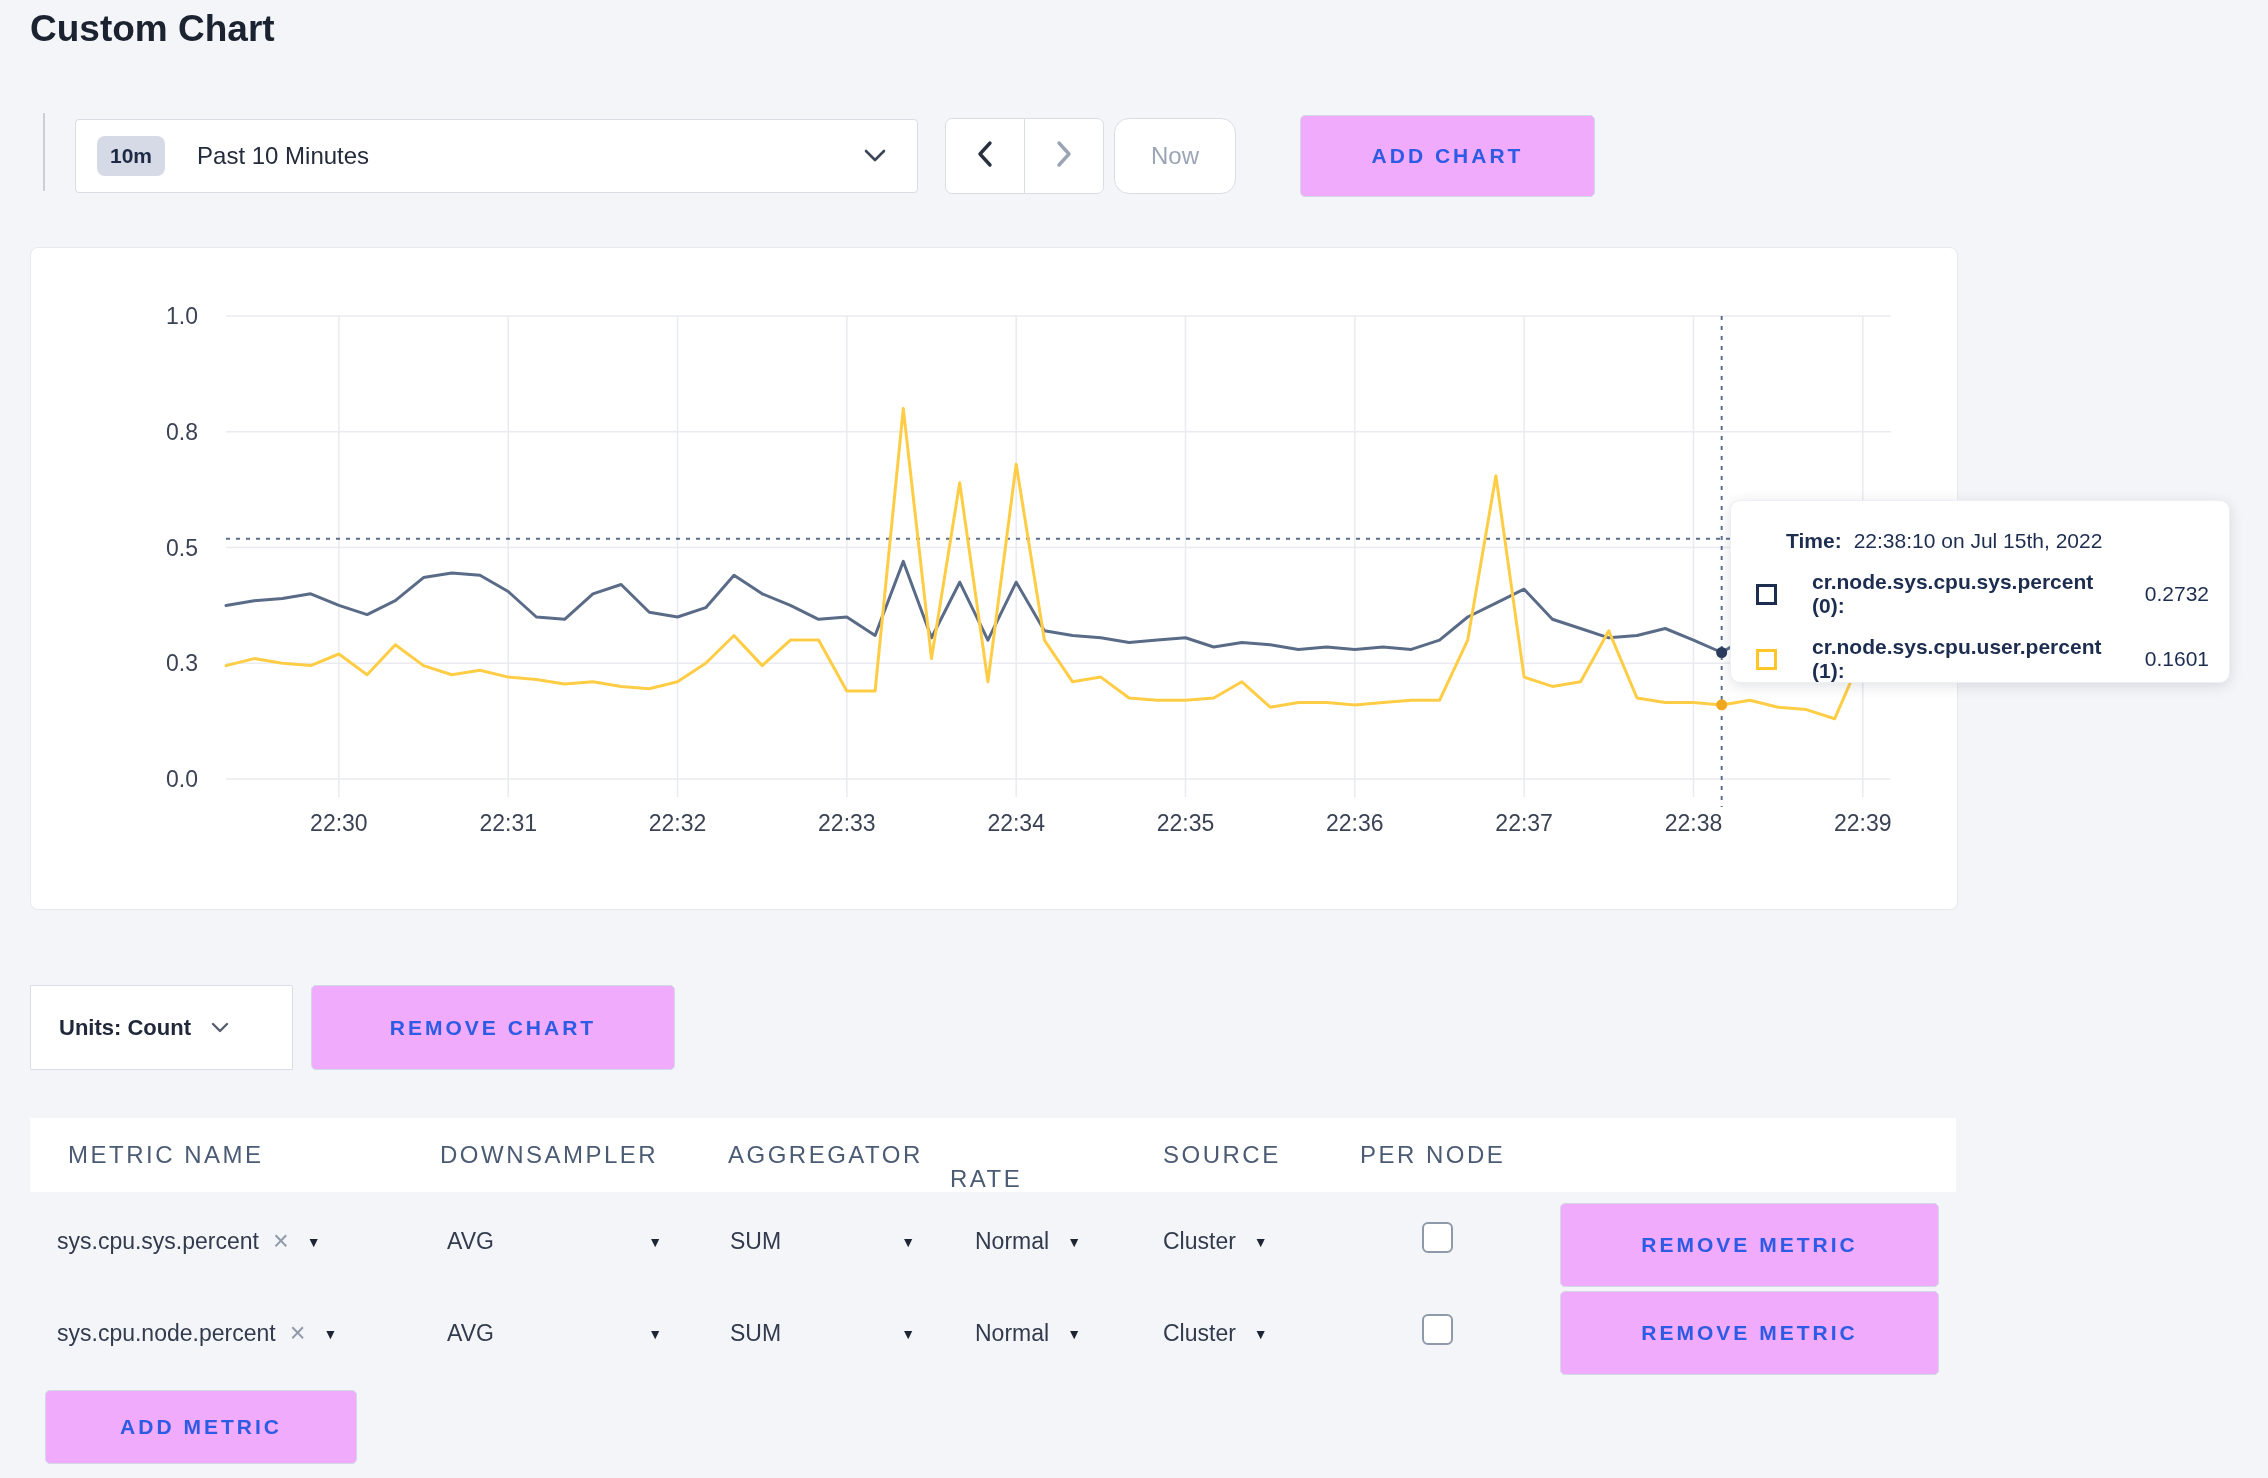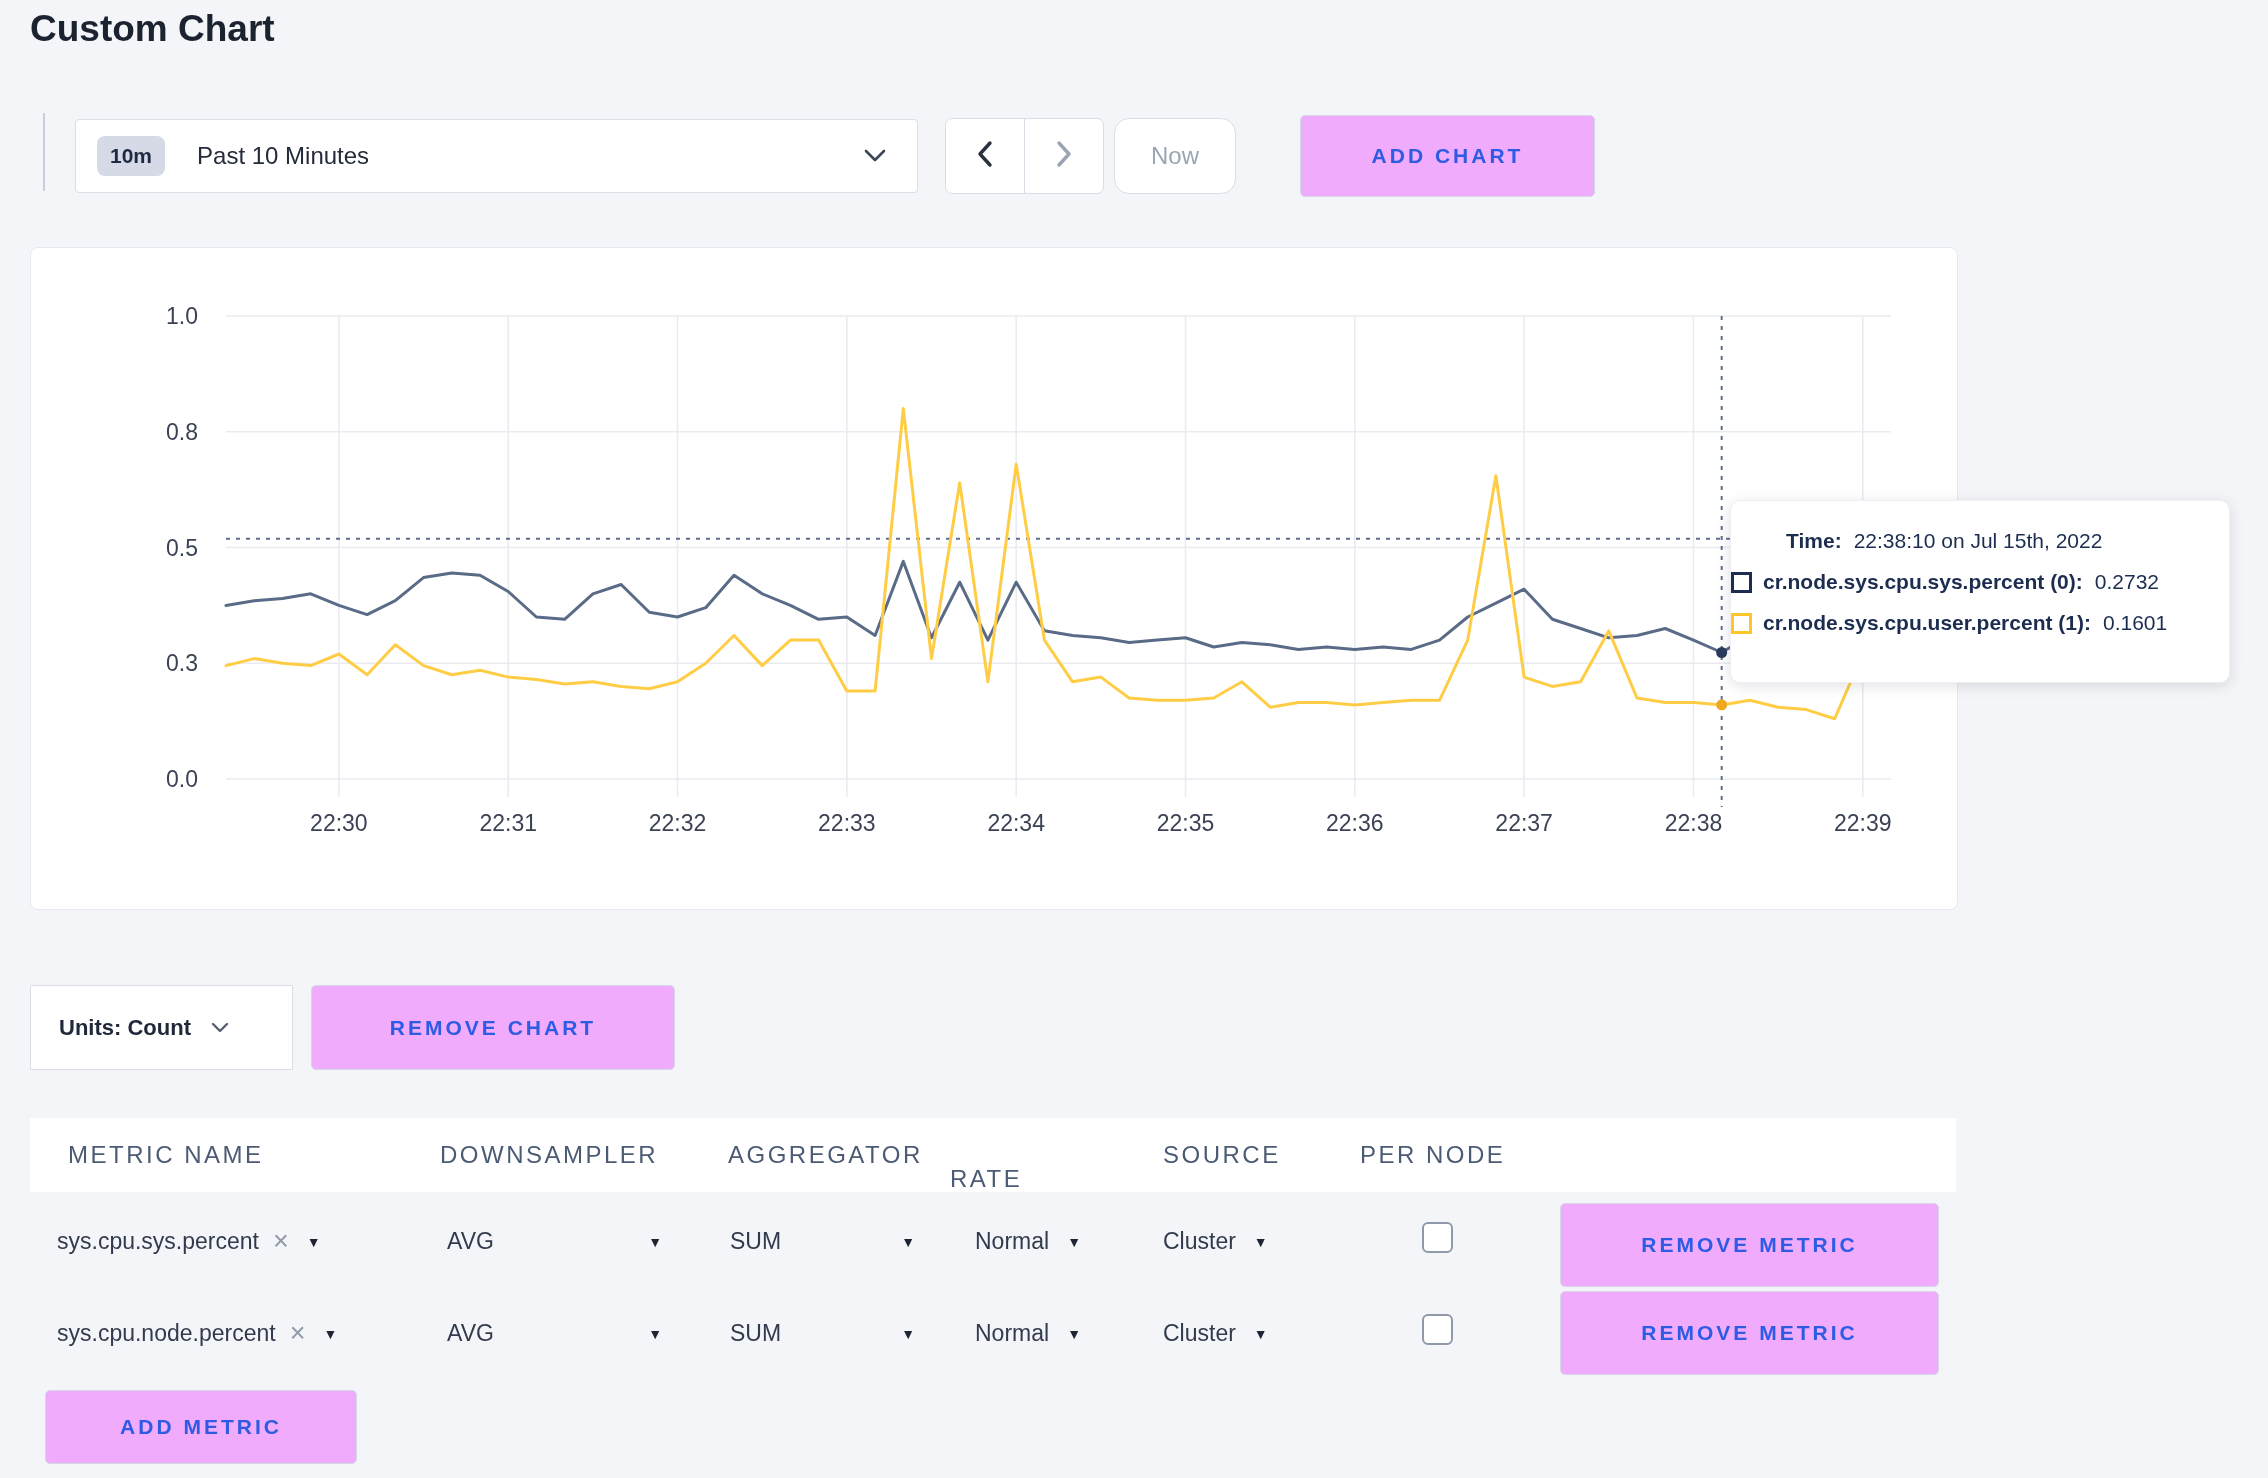--- a/index.html
+++ b/index.html
@@ -25,21 +25,21 @@
        border:1px solid #d2d9e4;border-radius:5px;color:#2d5be3;font-size:21px;font-weight:600;
        letter-spacing:3px;text-transform:uppercase;cursor:pointer;}
   
   .card{background:#fff;border:1px solid #e6e9ef;border-radius:8px;}
   #chart-svg{position:absolute;left:0;top:0;}
   
   .tooltip{background:#fff;border:1px solid #edeff4;border-radius:10px;
        box-shadow:0 3px 14px rgba(40,50,70,.14);padding:28px 20px 0 0;}
   .tt-row{display:flex;align-items:center;margin-bottom:17px;font-size:21px;color:#1d2d50;}
   .tt-time{padding-left:55px;}
-  .tt-series{}
+  .tt-series{padding-left:25px;gap:24px;}
   .tt-label{font-weight:700;}
   .tt-val{margin-left:12px;}
   .swatch{width:15px;height:15px;background:#fff;margin-right:11px;flex:0 0 auto;}
   
   .units-btn{display:flex;align-items:center;background:#fff;border:1px solid #d8dde6;
        border-radius:1px;cursor:pointer;}
   .units-label{font-size:22px;font-weight:700;color:#20283a;margin-left:28px;}
   
   .thead{background:#fff;}
   .th{position:absolute;font-size:24px;font-weight:500;letter-spacing:2.5px;color:#4c5b74;

